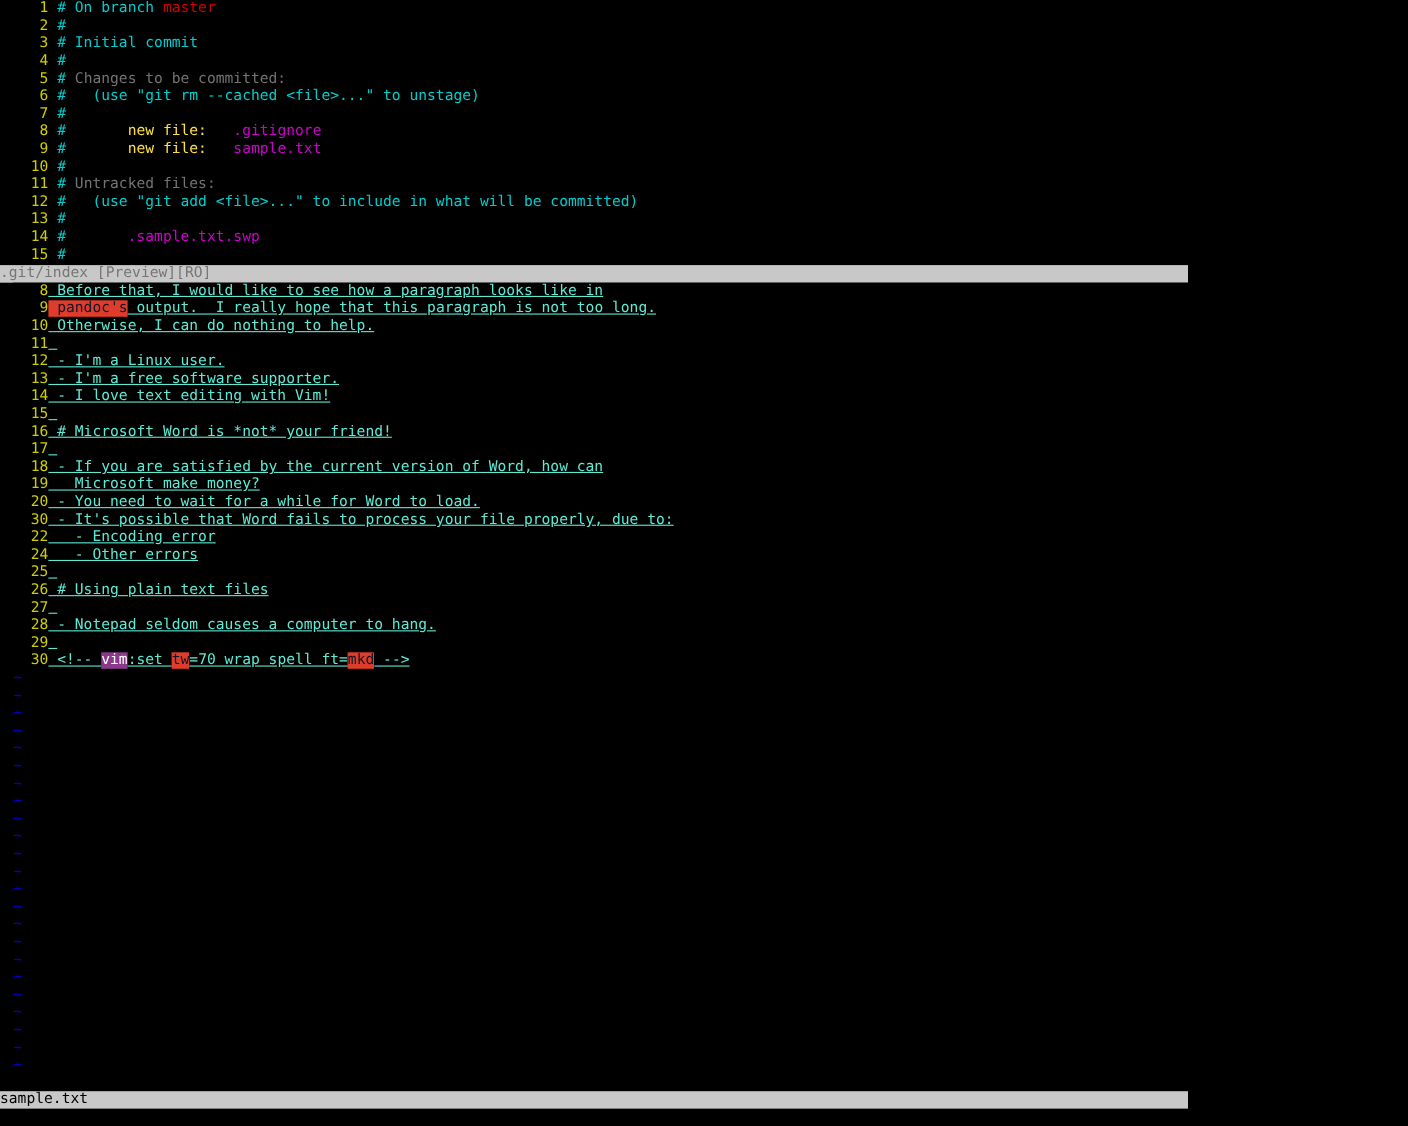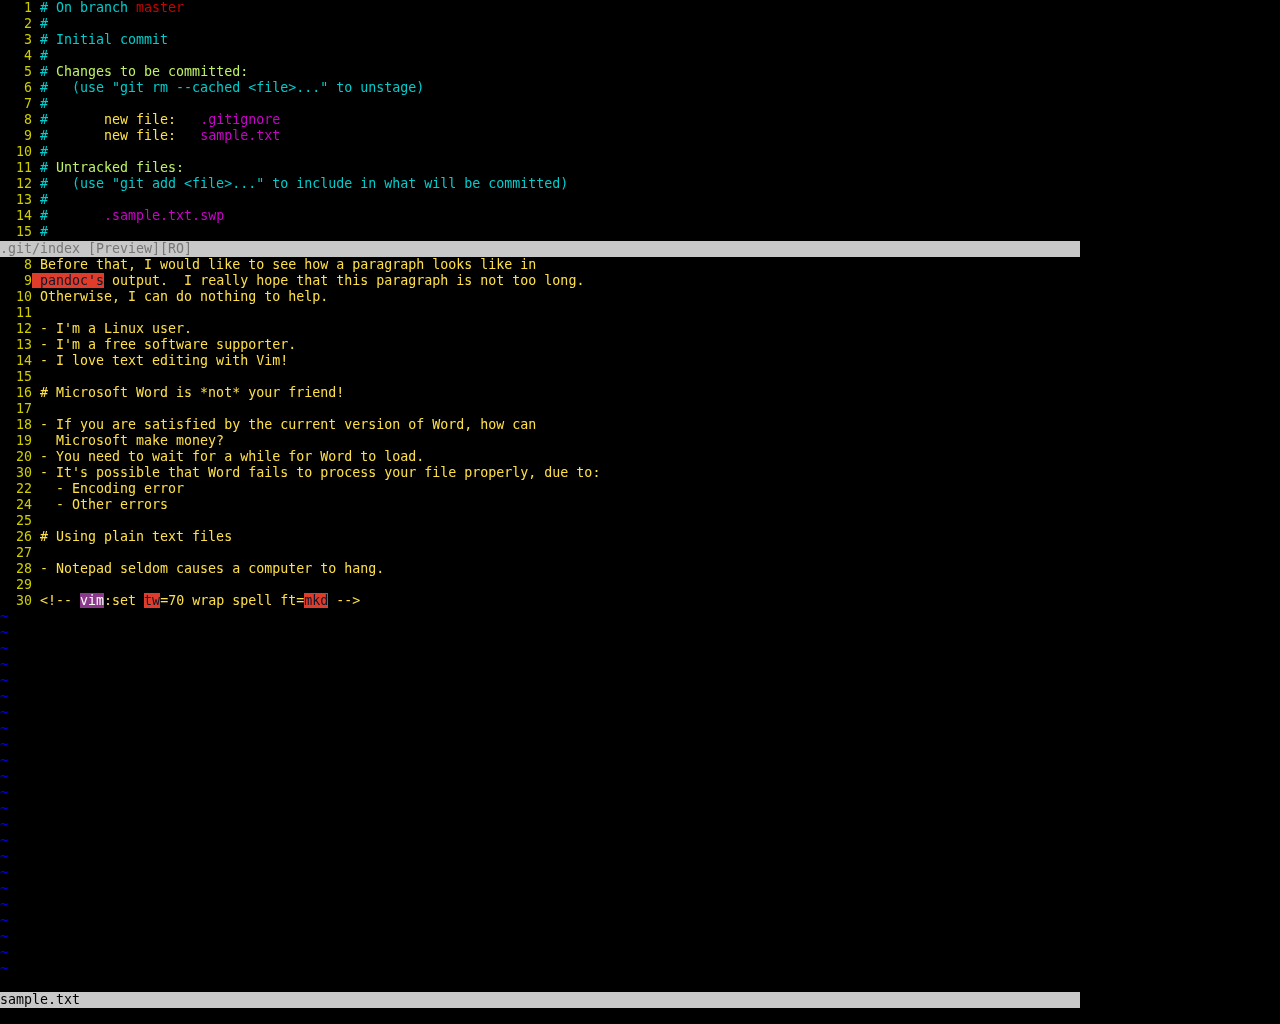--- a/index.html
+++ b/index.html
@@ -17,42 +17,42 @@
     color: #ffffff;
     -webkit-font-smoothing: none;
   }
   .screen {
     position: relative;
     width: 1280px;
     height: 1024px;
     background: #000000;
   }
   
-  .vimwin { position: absolute; left: 0; width: 1227px; background: #000; }
+  .vimwin { position: absolute; left: 12px; width: 1227px; background: #000; }
   .row {
     height: 16px;
     line-height: 16px;
     white-space: pre;
     letter-spacing: 0;
   }
   .lnum {
     display: inline-block;
     width: 32px;
     text-align: right;
     color: #cdcd00;
   }
   .txt { display: inline; }
 
   
   .c-cyan    { color: #00cdcd; }
   .c-red     { color: #cd0000; }
-  .c-blue    { color: #bef264; }
+  .c-blue    { color: #737373; }
   .c-green   { color: #fde047; }
   .c-magenta { color: #cd00cd; }
-  .c-white   { color: #fde047; }
+  .c-white   { color: #5eead4; text-decoration: underline; }
 
   
   .sp-bad  { background: #e03c2c; color: #0f172a; }
   .sp-rare { background: #8b3a8b; color: #ffffff; }
 
   
   .tilde {
     height: 16px;
     line-height: 16px;
     white-space: pre;

